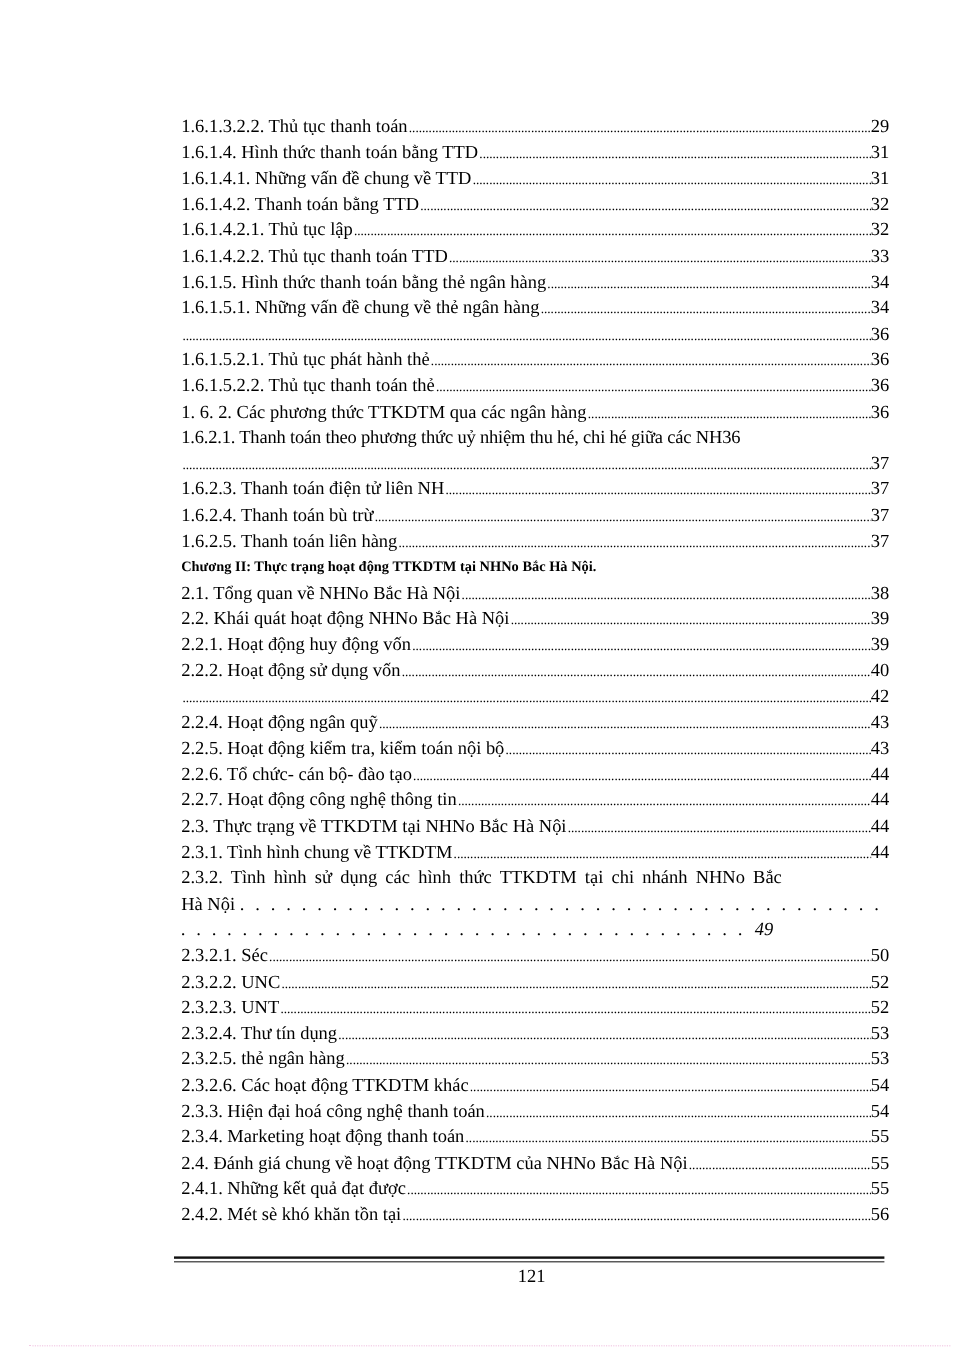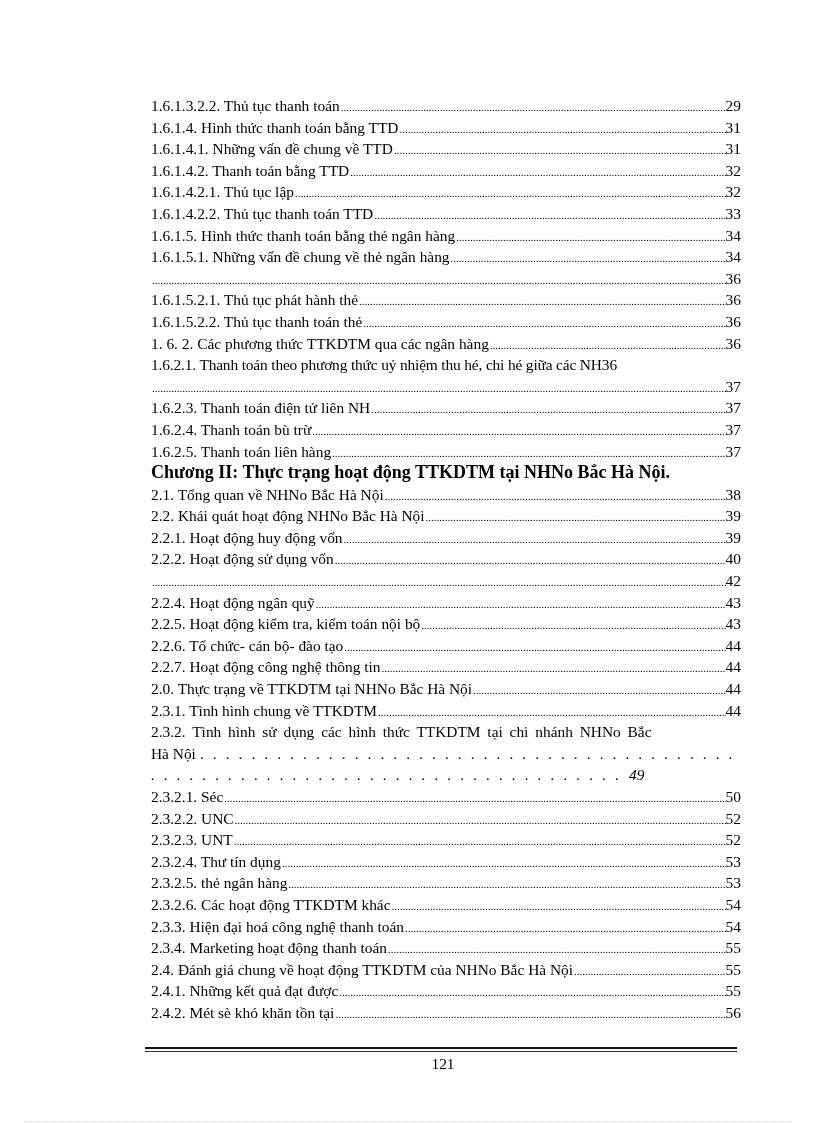--- a/index.html
+++ b/index.html
@@ -54,21 +54,21 @@
     .toc-row .page-num {
       flex: 0 0 auto;
       text-align: right;
     }
     .toc-row.no-leader .label {
       letter-spacing: -0.15px;
       text-align: right;
     }
     .toc-row.heading {
       font-weight: bold;
-      font-size: 18px;
+      font-size: 12px;
     }
     .toc-row.wrap-line .spaced-leader {
       flex: 1 1 auto;
       overflow: hidden;
       white-space: nowrap;
       margin-left: 4px;
       letter-spacing: 0;
     }
     .toc-row.wrap-line .spaced-leader::before {
       content: ". . . . . . . . . . . . . . . . . . . . . . . . . . . . . . . . . . . . . . . . . . . . . . . . . . . . . . . . . . . . . . . . . . . . . . . . . . . . . . . . . . . .";
@@ -259,21 +259,21 @@
       <span class="label">2.2.6. Tổ chức- cán bộ- đào tạo</span>
       <span class="leader"></span>
       <span class="page-num">44</span>
     </div>
     <div class="toc-row">
       <span class="label">2.2.7. Hoạt động công nghệ thông tin </span>
       <span class="leader"></span>
       <span class="page-num">44</span>
     </div>
     <div class="toc-row">
-      <span class="label">2.0. Thực trạng về TTKDTM tại NHNo Bắc Hà Nội </span>
+      <span class="label">2.3. Thực trạng về TTKDTM tại NHNo Bắc Hà Nội </span>
       <span class="leader"></span>
       <span class="page-num">44</span>
     </div>
     <div class="toc-row">
       <span class="label">2.3.1. Tình hình chung về TTKDTM </span>
       <span class="leader"></span>
       <span class="page-num">44</span>
     </div>
     <div class="toc-row justify">
       <span class="label">2.3.2. Tình hình sử dụng các hình thức TTKDTM tại chi nhánh NHNo Bắc</span>

